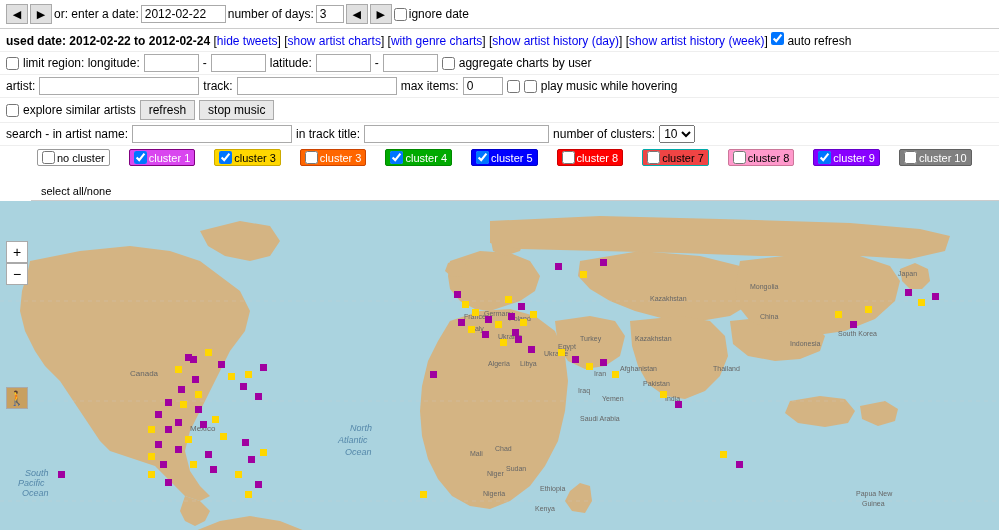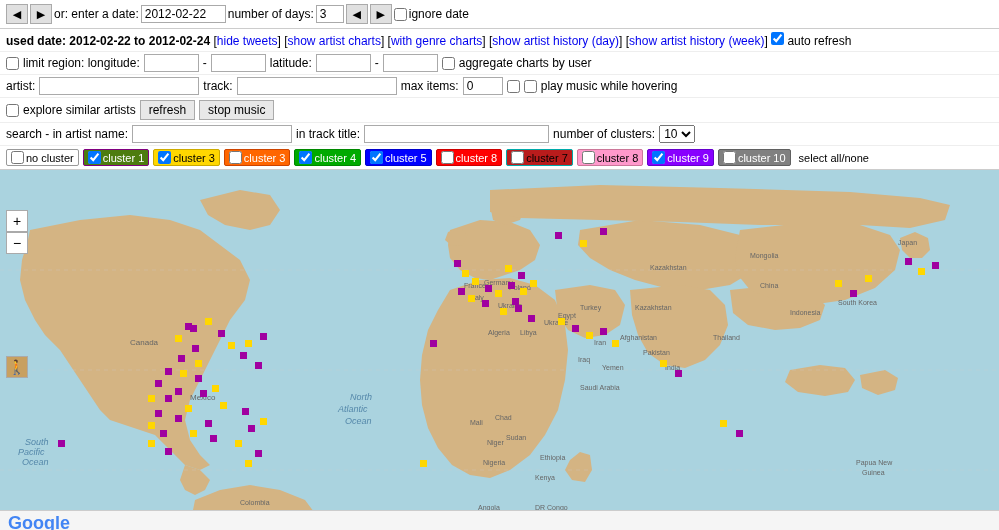--- a/index.html
+++ b/index.html
@@ -11,21 +11,21 @@
     .num-input-sm { border: 1px solid #aaa; padding: 1px 3px; font-size: 12px; width: 28px; }
 
     .info-bar { padding: 3px 6px; font-size: 12px; border-bottom: 1px solid #eee; }
     .info-bar a { color: #00e; text-decoration: none; }
 
     .row { display: flex; align-items: center; padding: 2px 6px; gap: 4px; flex-wrap: wrap; border-bottom: 1px solid #eee; }
     .label { font-size: 12px; white-space: nowrap; }
     .text-input { border: 1px solid #aaa; padding: 1px 3px; font-size: 12px; }
     .btn { border: 1px solid #aaa; background: #e8e8e8; padding: 2px 8px; font-size: 12px; cursor: pointer; }
 
-    .cluster-row { display: flex; align-items: center; padding: 3px 6px; gap: 4px; flex-wrap: wrap; border-bottom: 1px solid #ccc; }
+    .cluster-row { display: flex; align-items: center; padding: 3px 6px; gap: 19px; flex-wrap: wrap; border-bottom: 1px solid #ccc; margin-left: 31px; }
     .cluster-chip { display: flex; align-items: center; gap: 2px; padding: 1px 4px; border: 1px solid #999; border-radius: 2px; cursor: pointer; font-size: 11px; white-space: nowrap; }
     .cluster-chip input[type=checkbox] { margin: 0; }
 
     .map-container { position: relative; width: 999px; height: 340px; overflow: hidden; background: #aad3df; }
 
     .map-controls-top { position: absolute; top: 6px; right: 6px; display: flex; gap: 0; }
     .map-btn { border: 1px solid #aaa; background: #fff; padding: 3px 10px; font-size: 12px; cursor: pointer; }
     .map-btn.active { background: #e8e8e8; font-weight: bold; }
 
     .zoom-ctrl { position: absolute; top: 40px; left: 6px; display: flex; flex-direction: column; }
@@ -107,21 +107,21 @@
   <select style="font-size:12px;">
     <option>10</option><option>5</option><option>15</option><option>20</option>
   </select>
 </div>
 
 <div class="cluster-row" id="cluster-row">
 <div class="cluster-chip" style="background: rgb(255, 255, 255); color: rgb(0, 0, 0); border: 1px solid rgb(153, 153, 153);">
       <input type="checkbox" style="">
       <span>no cluster</span>
     </div>
-    <div class="cluster-chip" style="background: #4d7c0f; color: rgb(255, 255, 255); border: 1px solid rgb(128, 0, 128);">
+    <div class="cluster-chip" style="background: #d946ef; color: rgb(255, 255, 255); border: 1px solid rgb(128, 0, 128);">
       <input type="checkbox" checked="" style="">
       <span>cluster 1</span>
     </div>
     <div class="cluster-chip" style="background: rgb(255, 215, 0); color: rgb(0, 0, 0); border: 1px solid rgb(204, 170, 0);">
       <input type="checkbox" checked="" style="">
       <span>cluster 3</span>
     </div>
     <div class="cluster-chip" style="background: rgb(255, 102, 0); color: rgb(255, 255, 255); border: 1px solid rgb(204, 68, 0);">
       <input type="checkbox" style="">
       <span>cluster 3</span>
@@ -131,21 +131,21 @@
       <span>cluster 4</span>
     </div>
     <div class="cluster-chip" style="background: rgb(0, 0, 255); color: rgb(255, 255, 255); border: 1px solid rgb(0, 0, 204);">
       <input type="checkbox" checked="" style="">
       <span>cluster 5</span>
     </div>
     <div class="cluster-chip" style="background: rgb(255, 0, 0); color: rgb(255, 255, 255); border: 1px solid rgb(204, 0, 0);">
       <input type="checkbox" style="">
       <span>cluster 8</span>
     </div>
-    <div class="cluster-chip" style="background: #b91c1c; color: rgb(0, 0, 0); border: 1px solid rgb(0, 170, 170);">
+    <div class="cluster-chip" style="background: #ef4444; color: rgb(0, 0, 0); border: 1px solid rgb(0, 170, 170);">
       <input type="checkbox" style="">
       <span>cluster 7</span>
     </div>
     <div class="cluster-chip" style="background: rgb(255, 153, 204); color: rgb(0, 0, 0); border: 1px solid rgb(204, 119, 153);">
       <input type="checkbox" style="">
       <span>cluster 8</span>
     </div>
     <div class="cluster-chip" style="background: rgb(136, 0, 255); color: rgb(255, 255, 255); border: 1px solid rgb(102, 0, 204);">
       <input type="checkbox" checked="" style="">
       <span>cluster 9</span>

